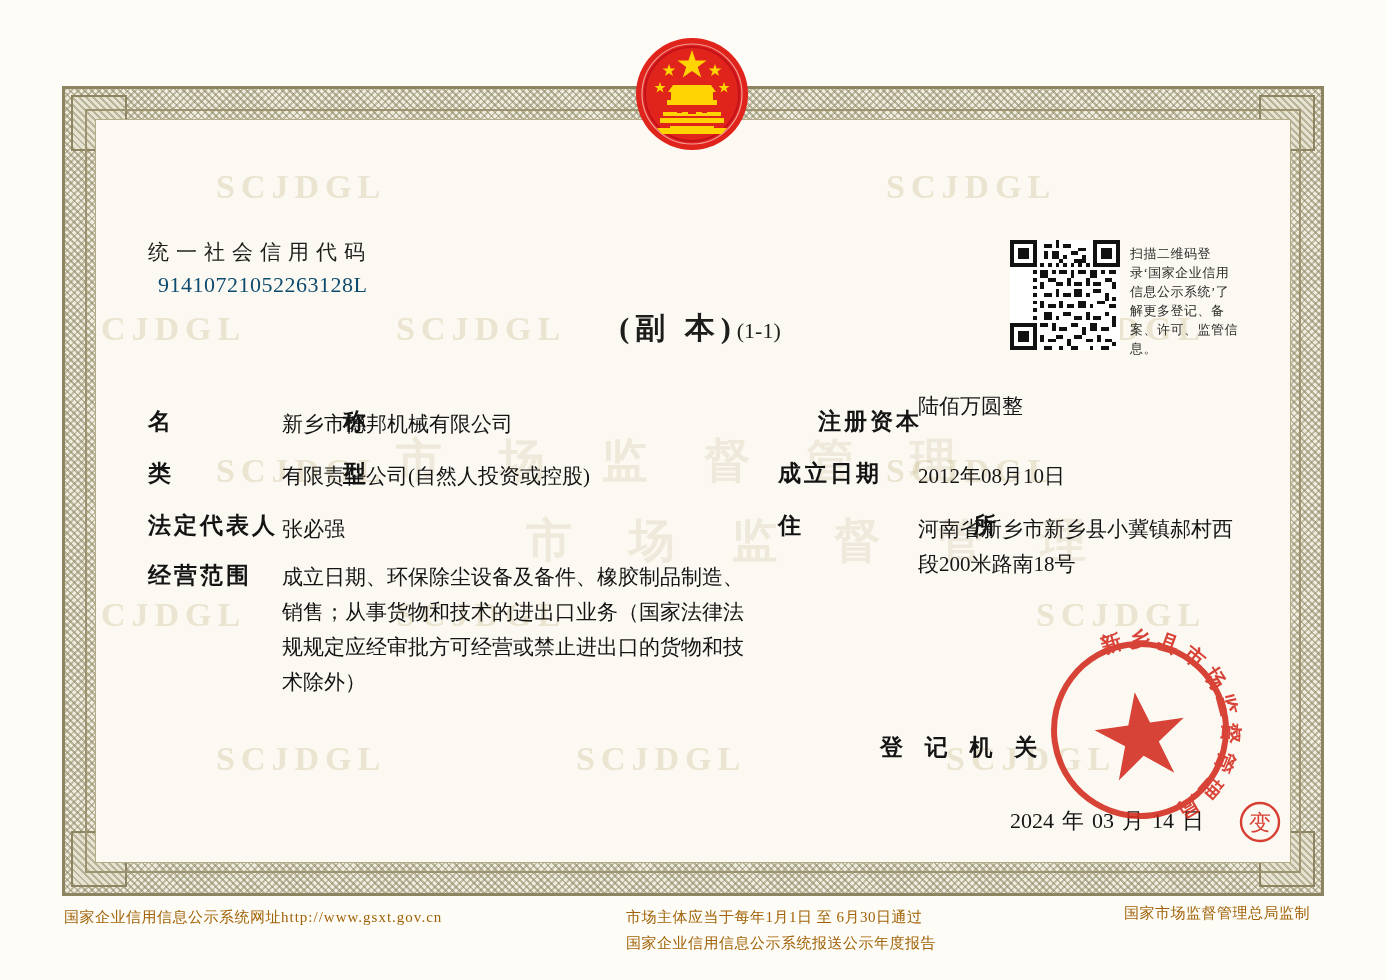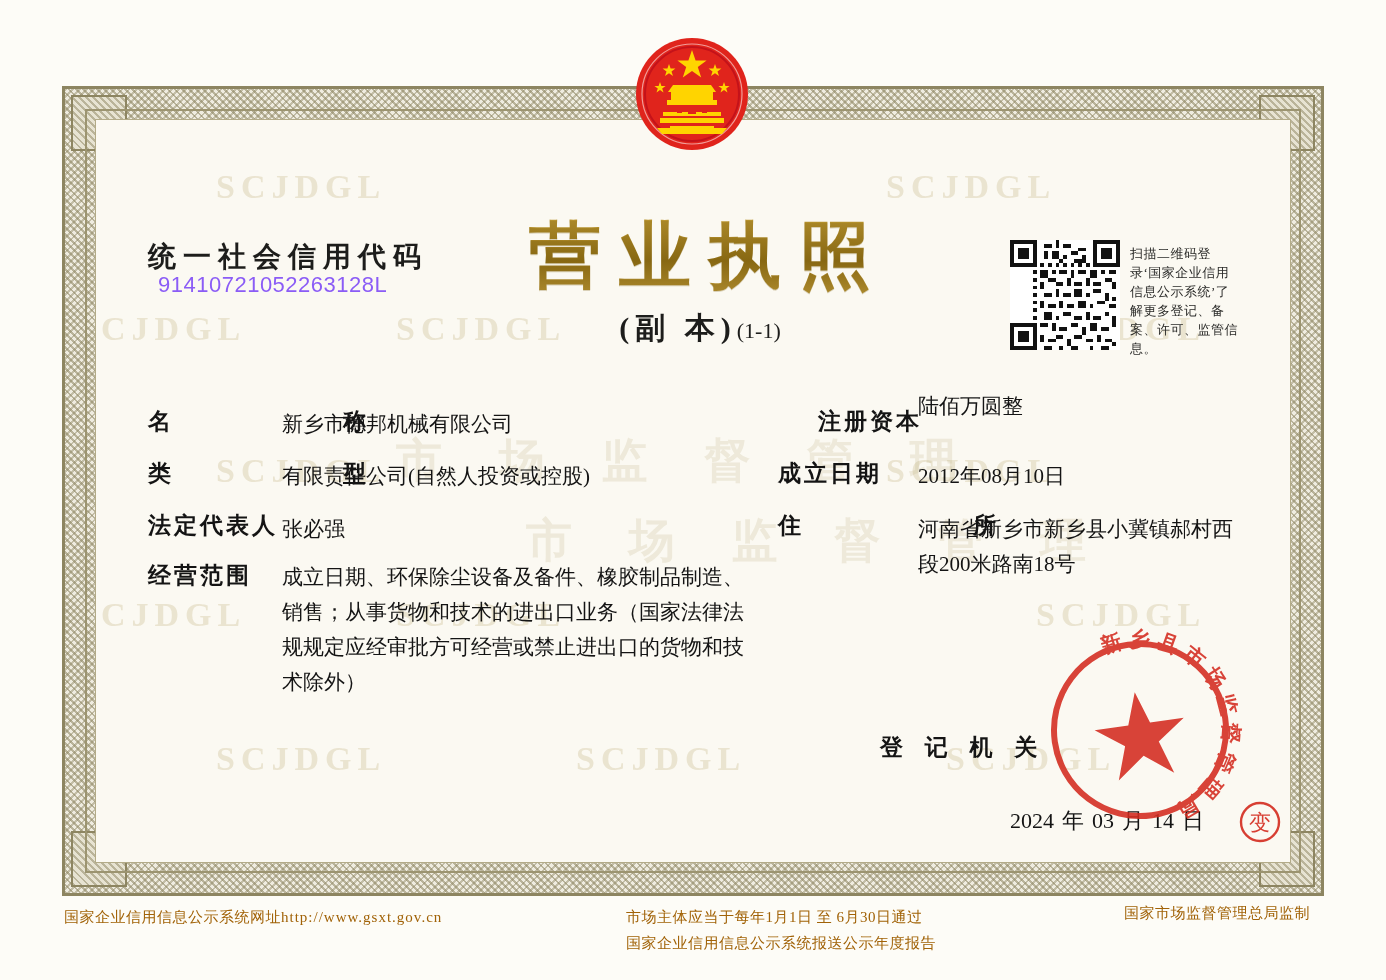--- a/index.html
+++ b/index.html
@@ -152,35 +152,34 @@
   .subtitle .seq {
     font-size: 22px;
     letter-spacing: 0px;
   }
 
   
   .credit-label {
     position: absolute;
     left: 148px;
     top: 238px;
-    font-size: 28px;
+    font-size: 21px;
     letter-spacing: 7px;
     color: #1d1d1b;
     z-index: 5;
-    font-weight: bold;
   }
   .credit-value {
     position: absolute;
     left: 158px;
     top: 272px;
     font-size: 22px;
     letter-spacing: 0.5px;
-    color: #8b5cf6;
-    z-index: 5;
-    font-family: Liberation Sans, sans-serif;
+    color: #0c4a6e;
+    z-index: 5;
+    font-family: Liberation Serif, serif;
   }
 
   
   .qr {
     position: absolute;
     left: 1010px;
     top: 240px;
     width: 110px;
     height: 110px;
     z-index: 5;
@@ -360,21 +359,20 @@
         <rect x="75" y="79" width="5" height="6"></rect>
       </g>
 
       <g fill="#ffd400">
         <rect x="43" y="98" width="44" height="3"></rect>
         <polygon points="30,100 100,100 95,106 35,106"></polygon>
       </g>
     </svg>
   </div>
 
-  <div class="title">营业执照</div>
   <div class="subtitle">
     <span class="fu">(副 本)</span><span class="seq">(1-1)</span>
   </div>
 
   <div class="credit-label">统一社会信用代码</div>
   <div class="credit-value">91410721052263128L</div>
 
   <div class="qr">
     <svg viewBox="0 0 29 29" width="110" height="110" shape-rendering="crispEdges" aria-hidden="true">
       <rect width="29" height="29" fill="#ffffff"></rect>

